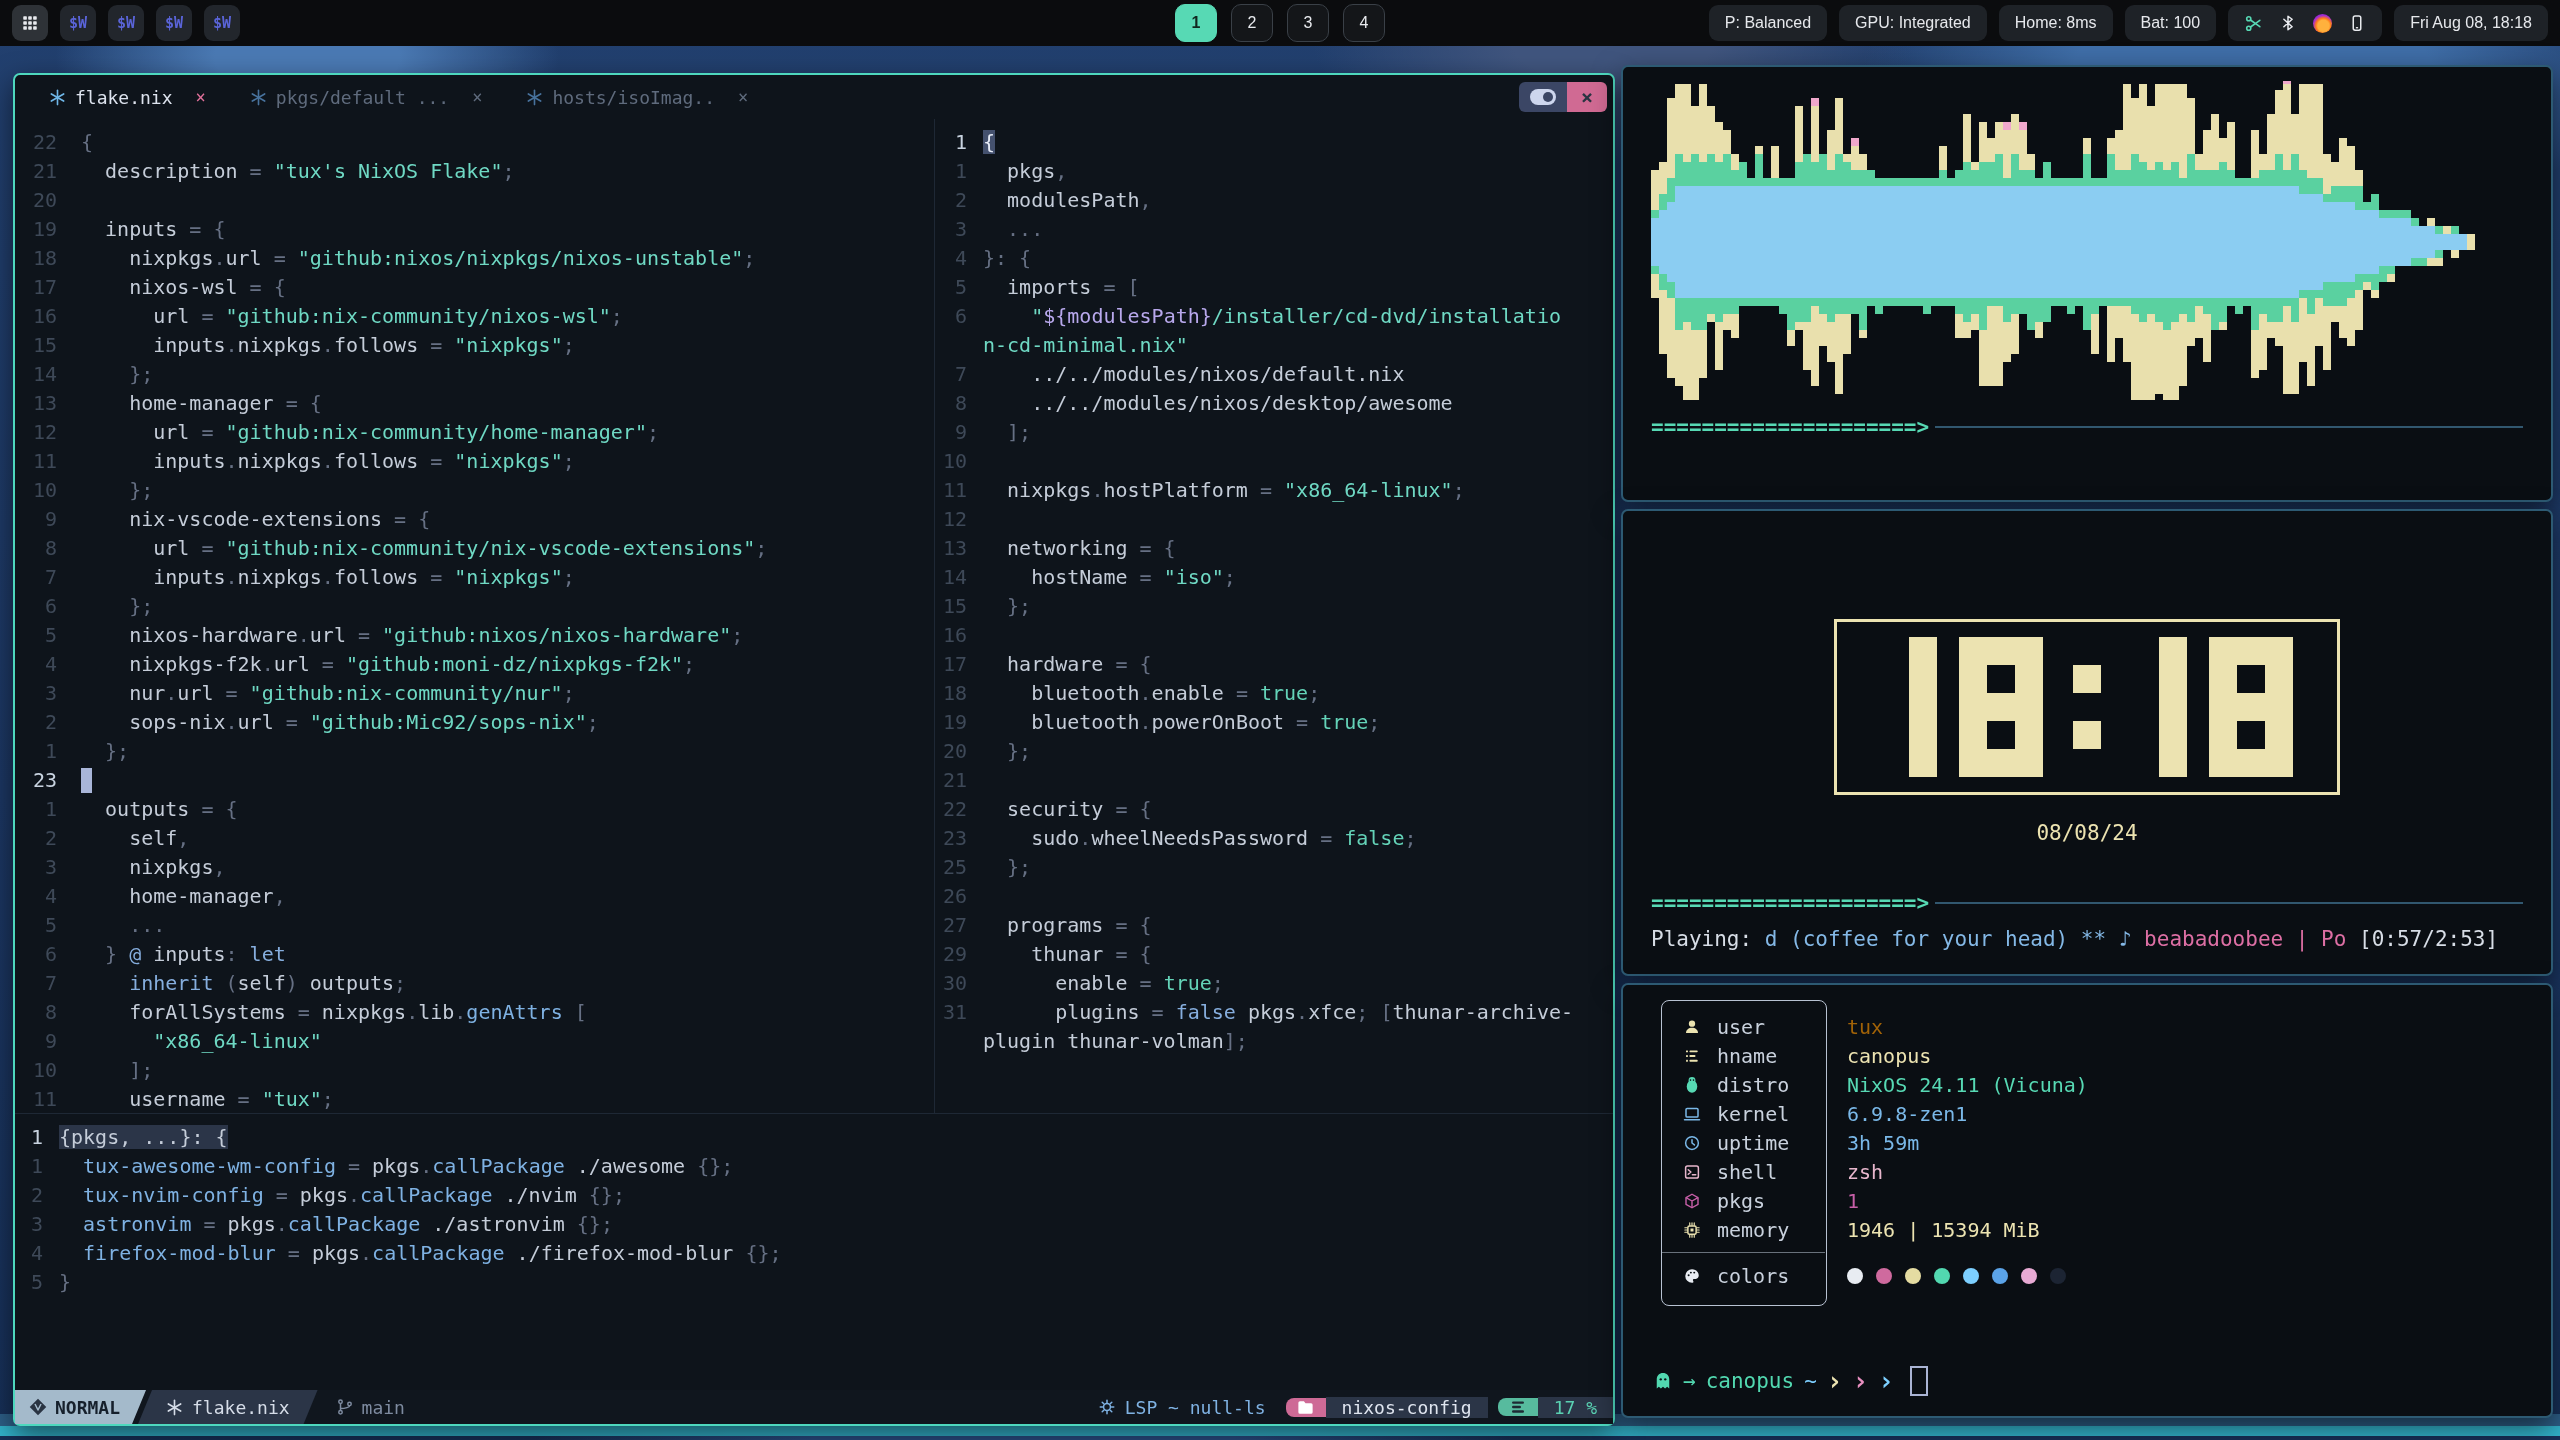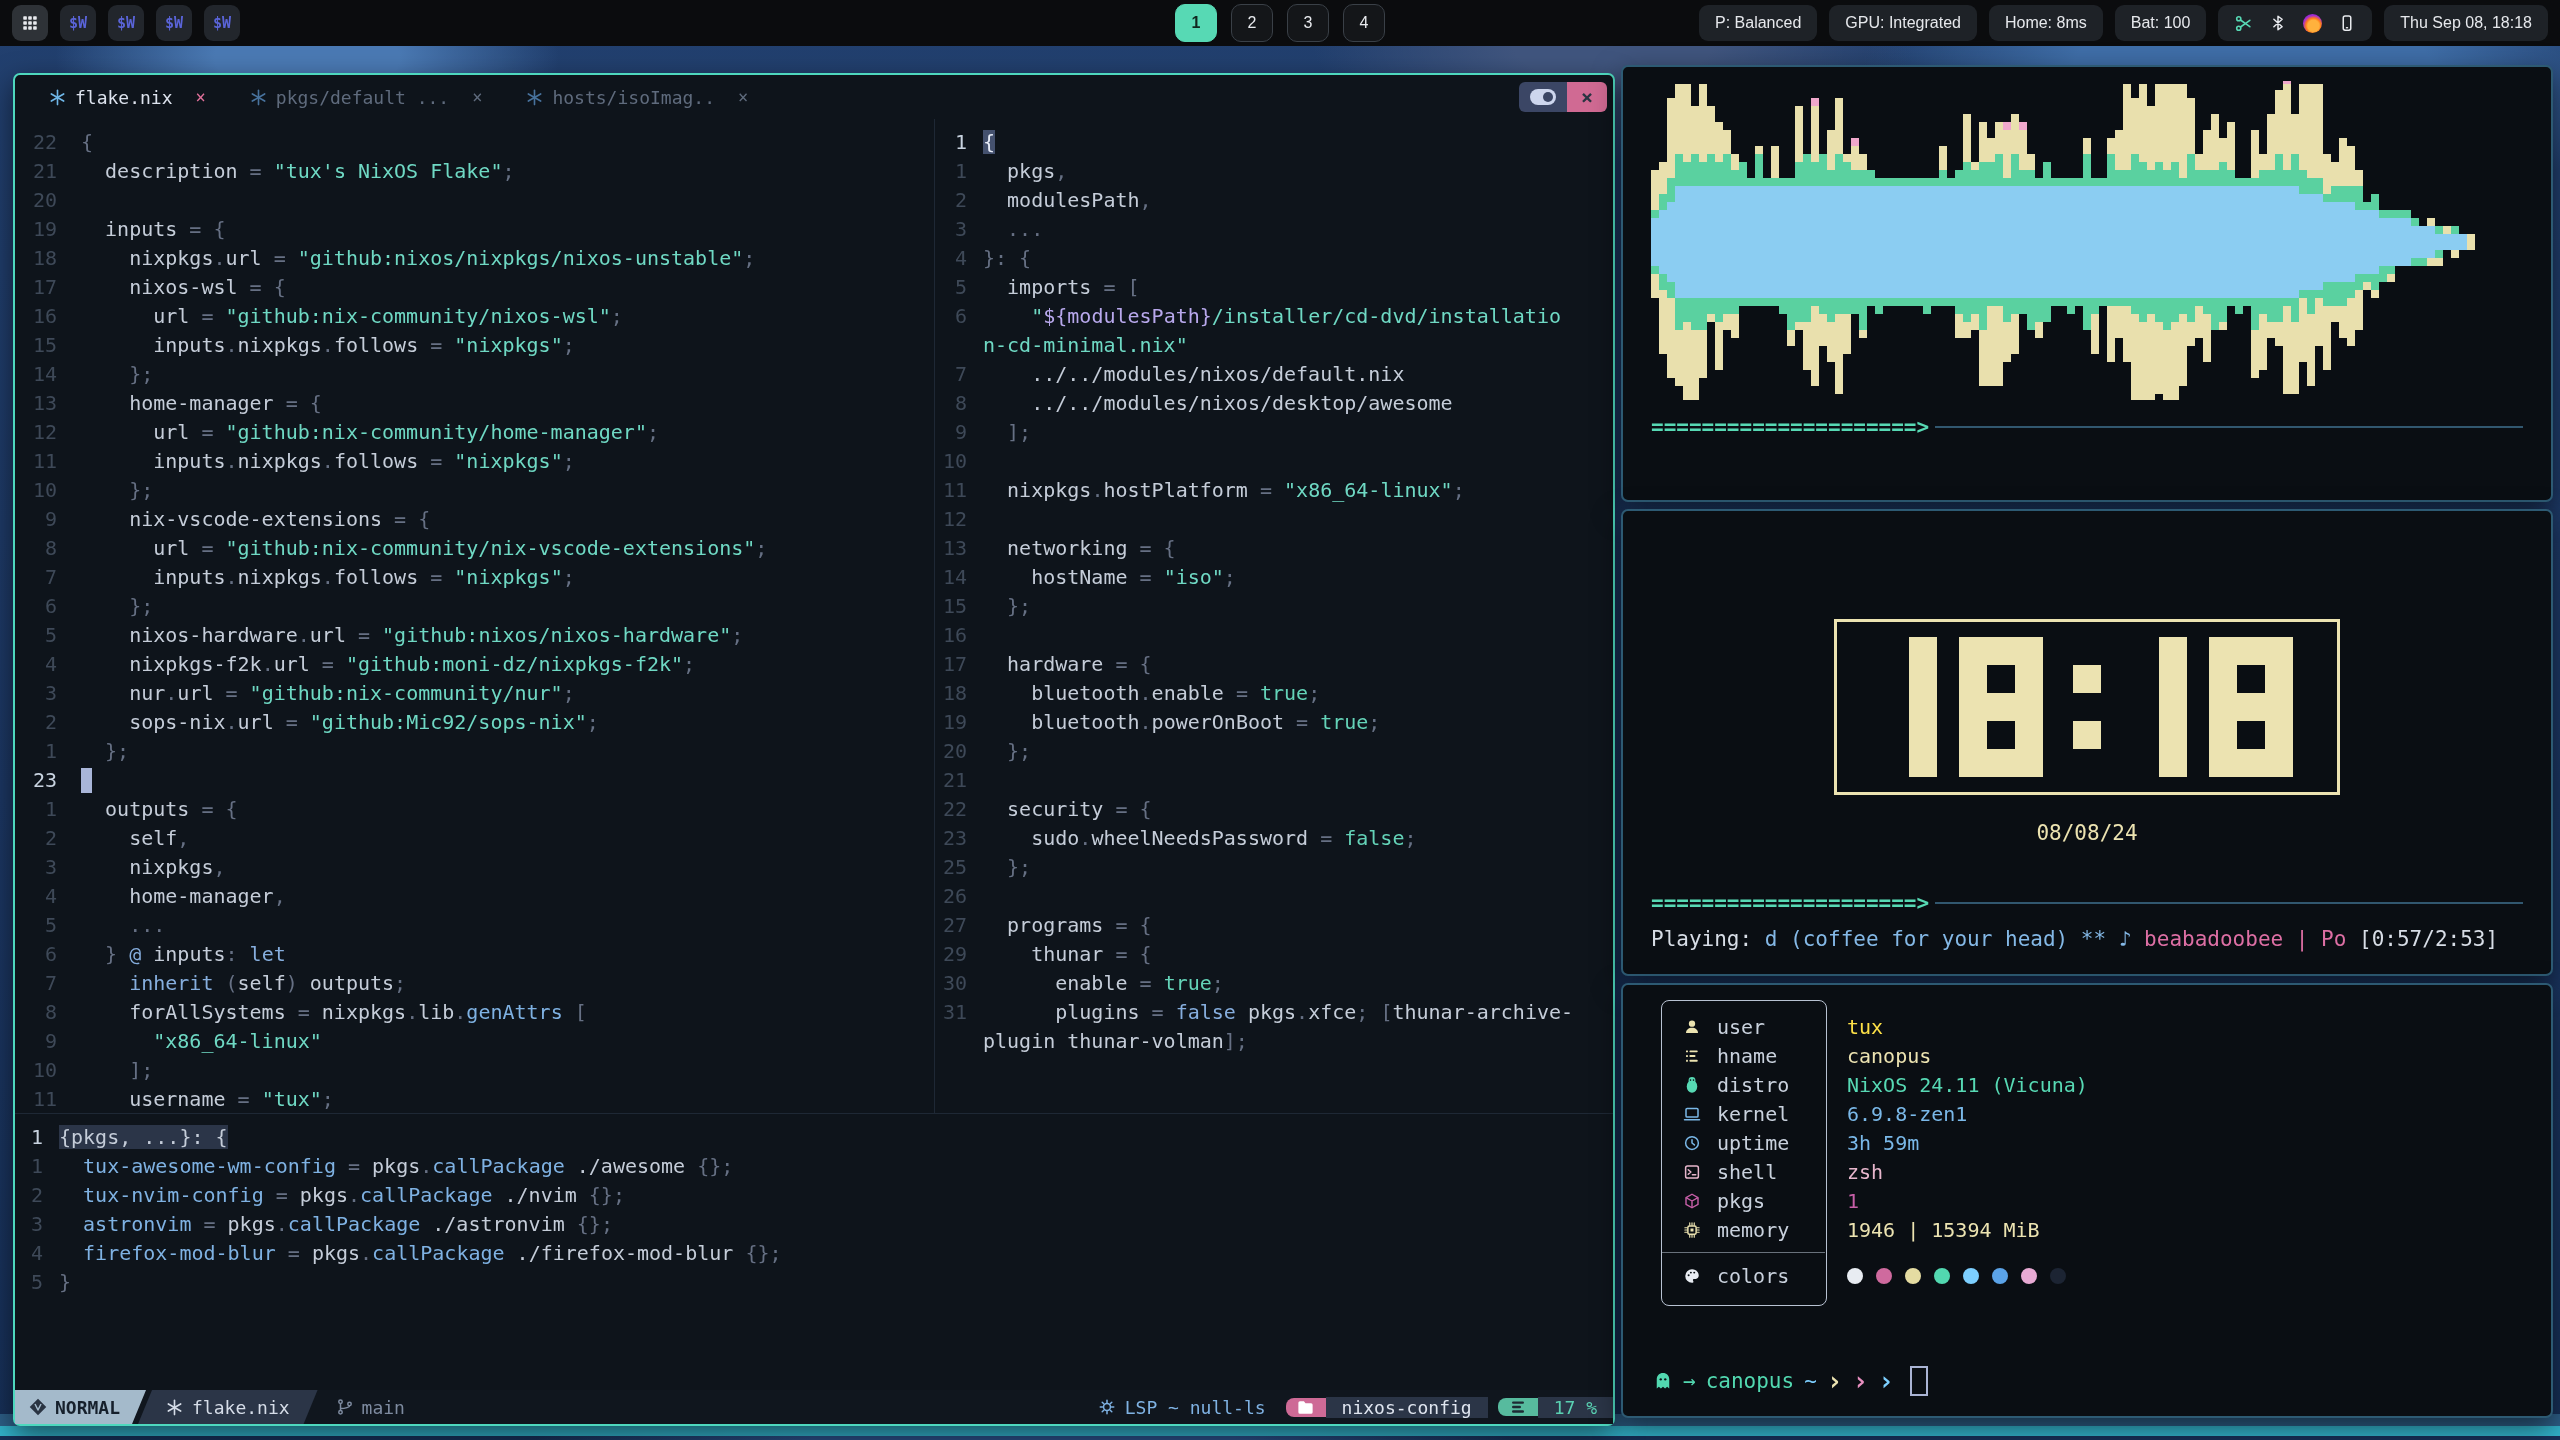--- a/index.html
+++ b/index.html
@@ -106,21 +106,21 @@
   #fetchbody{position:relative;height:100%;}
   #fetchbox{position:absolute;left:38px;top:15px;width:164px;height:304px;border:1.5px solid #b8c2d2;border-radius:8px;pointer-events:none;}
   #fetchrows{position:absolute;left:38px;top:15px;padding-top:12px;width:820px;}
   .frow{height:29px;display:flex;align-items:center;font-family:"DejaVu Sans Mono",monospace;font-size:20px;}
   .frow .icon{width:18px;margin-left:22px;display:flex;}
   .frow .flabel{color:#c9d1dd;margin-left:16px;width:108px;}
   .frow .fvalue{margin-left:22px;white-space:pre;}
   .fdivider{height:1px;background:#b8c2d2;opacity:.55;width:164px;margin:8px 0 8px 0;transform:translateX(-0px);}
   .frow.colors .dots{display:flex;gap:13px;margin-left:22px;align-items:center;}
   .dot{width:16px;height:16px;border-radius:50%;}
-  .fc-cream{color:#ece3b1;} .fc-teal{color:#57d9b4;} .fc-blue{color:#7ab8e8;} .fc-pink{color:#fde047;}
+  .fc-cream{color:#ece3b1;} .fc-teal{color:#57d9b4;} .fc-blue{color:#7ab8e8;} .fc-pink{color:#a16207;}
   .fc-magenta{color:#c75fa8;} .fc-rose{color:#e7b6cc;} .fc-white{color:#e8ecf2;}
   #promptline{position:absolute;left:30px;bottom:20px;display:flex;align-items:center;gap:10px;
     font-family:"DejaVu Sans Mono",monospace;font-size:21px;}
   .chev{font-weight:bold;font-size:26px;line-height:21px;}
   .cursorhollow{display:inline-block;width:14px;height:26px;border:2px solid #aab4d4;margin-left:6px;}
   svg{display:block;}
 </style>
 </head>
 <body>
 
@@ -191,21 +191,21 @@
         </span>
         <span class="flame"></span>
         <span style="display: flex;">
           <svg xmlns="http://www.w3.org/2000/svg" viewBox="0 0 24 24" width="18" height="18">
             <rect x="7" y="2.5" width="10" height="19" rx="2.5" stroke="#e8eaee" stroke-width="2" fill="none"></rect>
             <line x1="10.5" y1="18.3" x2="13.5" y2="18.3" stroke="#e8eaee" stroke-width="1.8"></line>
           </svg>
         </span>
       </div>
     <div class="pill">
-        <span>Thu Sep 08, 18:18</span>
+        <span>Fri Aug 08, 18:18</span>
       </div>
   </div>
 </div>
 
 <div class="window" id="editor">
   <div id="tabbar">
     <div id="tabs" style="display:flex;gap:44px;">
         <div class="tab active">
           <span class="snow">
             <svg xmlns="http://www.w3.org/2000/svg" viewBox="0 0 24 24" width="17" height="17">

